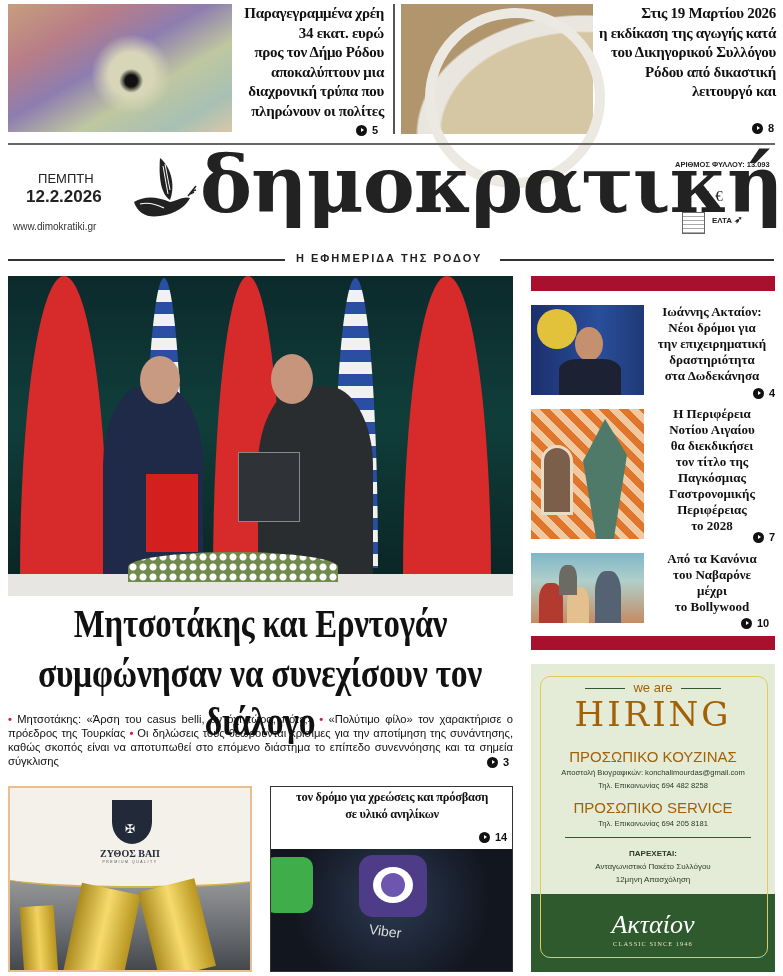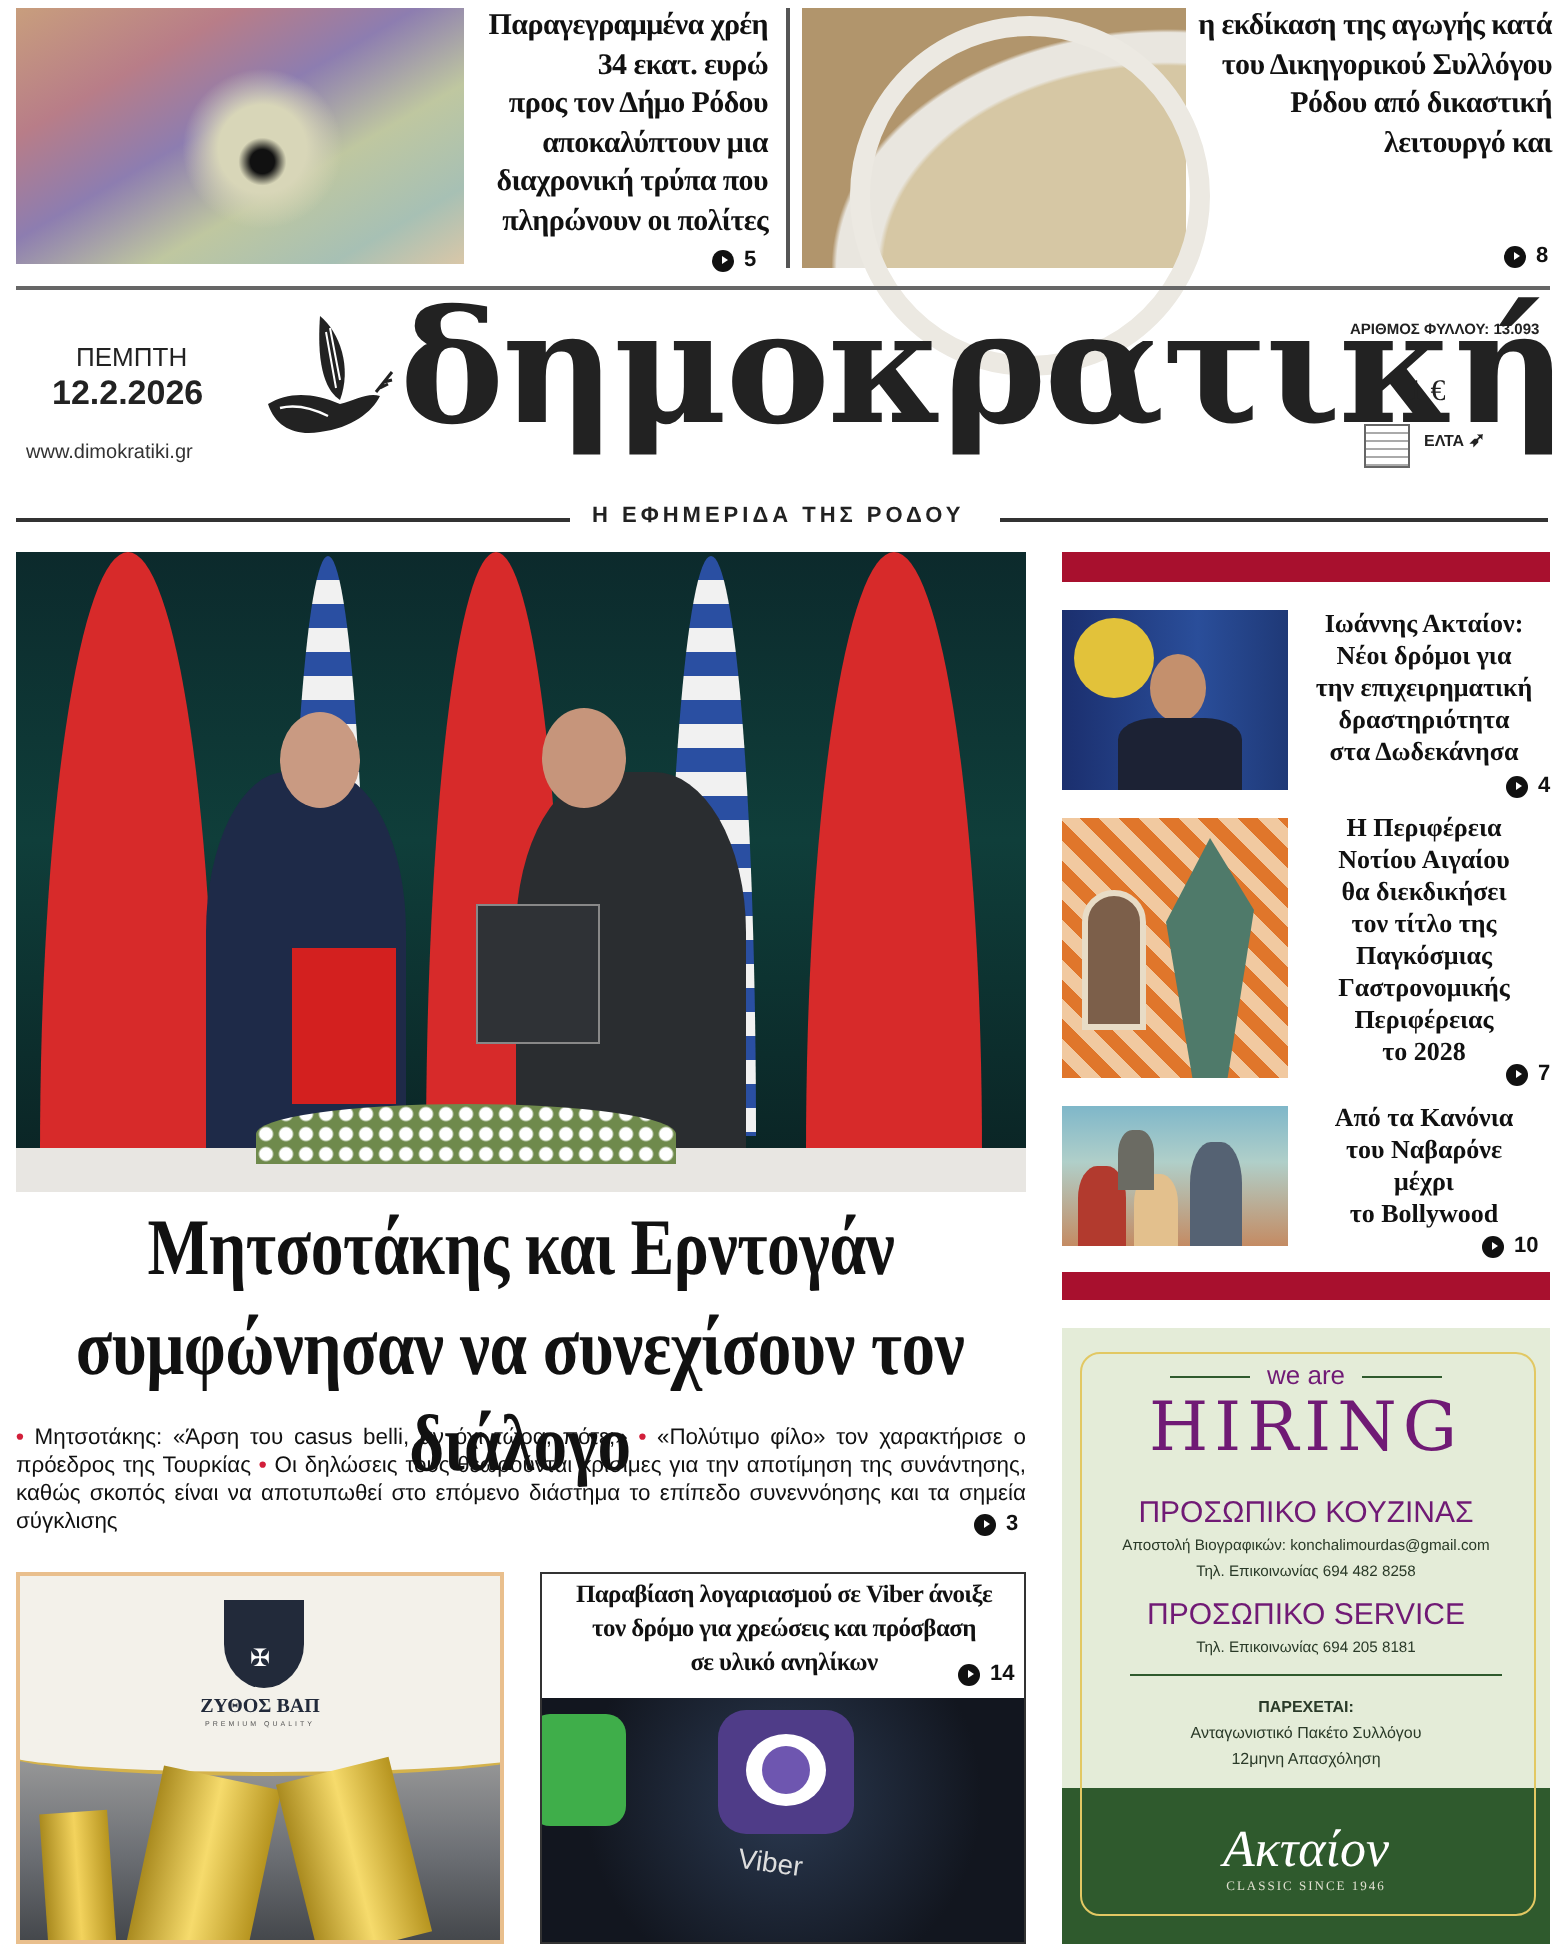--- a/index.html
+++ b/index.html
@@ -37,21 +37,21 @@
 
   
   .red-bar { background: #a8102e; }
   .thumb { position: absolute; }
   .side-head { position: absolute; text-align: center; font-family: "Liberation Serif", serif; font-weight: bold; font-size: 13px; line-height: 16px; color: #111; }
 
   
   .ad-hiring { left: 531px; top: 664px; width: 244px; height: 308px; background: #e4ecd8; overflow: hidden; }
   .ad-frame { position: absolute; left: 9px; top: 12px; width: 228px; height: 282px; border: 1.5px solid #e2c863; border-radius: 10px; }
   .ad-green-bottom { position: absolute; left: 0; bottom: 0; width: 100%; height: 78px; background: #2f5a2d; }
-  .ad-text { position: absolute; width: 100%; text-align: center; color: #701a75; }
+  .ad-text { position: absolute; width: 100%; text-align: center; color: #a16207; }
 
   
   .ad-beer { left: 8px; top: 786px; width: 244px; height: 186px; border: 2px solid #e9bf8d; background: #f3f1ea; overflow: hidden; }
 
   
   .viber-box { left: 270px; top: 786px; width: 243px; height: 186px; border: 1.5px solid #333; overflow: hidden; }
   .viber-photo { position: absolute; left: 0; top: 62px; width: 100%; height: 124px; background: radial-gradient(circle at 50% 40%, #2b3a52 0%, #12161f 70%); }
 </style>
 </head>
 <body>
@@ -68,20 +68,21 @@
 <div class="abs pageref" style="left:356px;top:124px;">
   <span class="dot"></span>
     <span>5</span>
 </div>
 
 <div class="abs vbar"></div>
 <div class="abs img-seal">
   <div style="position:absolute;left:24px;top:4px;width:180px;height:180px;border-radius:50%;border:10px solid #ece9e2;"></div>
 </div>
 <div class="abs headline" style="left:598px;top:4px;width:178px;text-align:right;font-size:15px;line-height:19.5px;">
+  <div>Στις 19 Μαρτίου 2026</div>
   <div>η εκδίκαση της αγωγής κατά</div>
   <div>του Δικηγορικού  Συλλόγου</div>
   <div>Ρόδου από δικαστική</div>
   <div>λειτουργό και</div>
 </div>
 <div class="abs pageref" style="left:752px;top:122px;">
   <span class="dot"></span>
     <span>8</span>
 </div>
 
@@ -228,21 +229,20 @@
   </div>
   <div style="position:absolute;left:0;top:60px;width:100%;text-align:center;font-family:'Liberation Serif',serif;font-size:10px;font-weight:bold;color:#222a3a;">ΖΥΘΟΣ ΒΑΠ</div>
   <div style="position:absolute;left:0;top:72px;width:100%;text-align:center;font-size:3.5px;letter-spacing:1.5px;color:#555;">PREMIUM QUALITY</div>
   <div style="position:absolute;left:12px;top:118px;width:34px;height:70px;background:linear-gradient(90deg,#a98a1f,#f3d35d,#b6941f);transform:rotate(-4deg);"></div>
   <div style="position:absolute;left:62px;top:100px;width:60px;height:90px;background:linear-gradient(90deg,#a98a1f,#f6db6c,#b6941f);transform:rotate(12deg);"></div>
   <div style="position:absolute;left:138px;top:96px;width:58px;height:90px;background:linear-gradient(90deg,#a98a1f,#f6db6c,#b6941f);transform:rotate(-14deg);"></div>
 </div>
 
 <div class="abs viber-box">
   <div class="headline" style="position:absolute;left:2px;top:2px;width:238px;text-align:center;font-size:12.5px;line-height:17px;">
-    <div>Παραβίαση λογαριασμού σε Viber άνοιξε</div>
     <div>τον δρόμο για χρεώσεις και πρόσβαση</div>
     <div>σε υλικό ανηλίκων</div>
   </div>
   <div class="pageref" style="position:absolute;left:208px;top:44px;">
     <span class="dot"></span>
       <span>14</span>
   </div>
   <div class="viber-photo">
     <div style="position:absolute;left:-6px;top:8px;width:48px;height:56px;border-radius:10px;background:#3fae4a;"></div>
     <div style="position:absolute;left:88px;top:6px;width:68px;height:62px;border-radius:14px;background:#4f3c88;">

